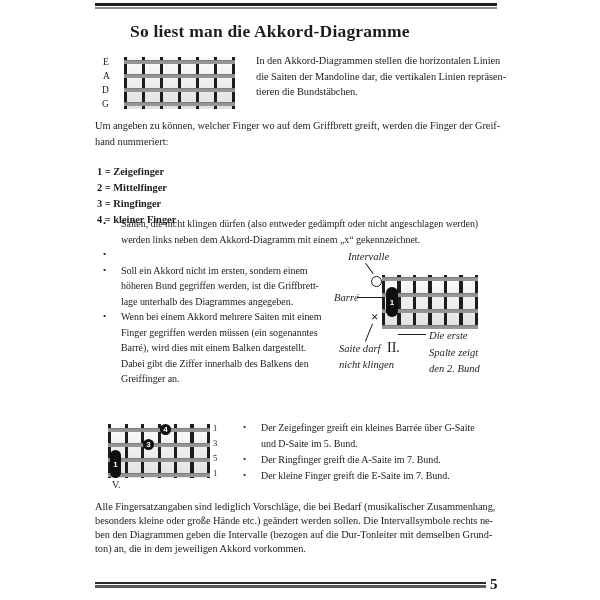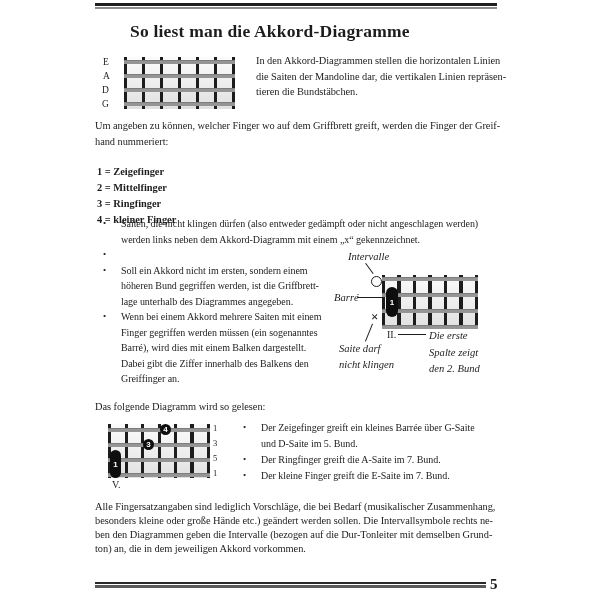--- a/index.html
+++ b/index.html
@@ -40,21 +40,21 @@
   .dot{position:absolute;width:11px;height:11px;border-radius:50%;background:#0e0e0e;color:#fff;
        display:flex;align-items:center;justify-content:center;
        font-size:8px;font-weight:bold;font-family:"Liberation Sans",sans-serif;}
   .barre{position:absolute;background:#0e0e0e;border-radius:6px;color:#fff;
        display:flex;align-items:center;justify-content:center;
        font-size:8px;font-weight:bold;font-family:"Liberation Sans",sans-serif;}
   .open-circle{position:absolute;width:9px;height:9px;border:1.6px solid #1c1c1c;border-radius:50%;background:transparent;}
   .muted-x{position:absolute;font-size:13px;line-height:12px;font-weight:bold;color:#1c1c1c;}
 
   .anno{font-style:italic;font-size:10.6px;line-height:16px;}
-  .small-roman{font-size:10px;line-height:9px;}
+  .small-roman{font-size:14px;line-height:9px;margin-top:13px;}
   .interval{position:absolute;font-size:8.5px;line-height:9px;}
 
   .cline{position:absolute;height:0;border-top:1.3px solid #1c1c1c;transform-origin:0 0;}
 
   .page-num{font-size:15px;font-weight:bold;}
 </style>
 </head>
 <body>
 
 <div id="page">
@@ -143,21 +143,20 @@
     <div class="abs anno preline" style="left:339px;top:341px;">Saite darf
 nicht klingen</div>
 
     <div class="abs small-roman" style="left:387px;top:330px;">II.</div>
     <div class="cline" style="left:398px;top:334px;width:28px;"></div>
     <div class="abs anno preline" style="left:429px;top:328px;line-height:16.5px;">Die erste
 Spalte zeigt
 den 2. Bund</div>
   </div>
 
-  <div class="abs body-text" style="left:95px;top:399px;">Das folgende Diagramm wird so gelesen:</div>
 
   <div>
     <div class="grid" style="left:108px;top:424px;width:102px;height:54px;">
       <div class="frets frets-165"></div>
       <div class="string" style="top:4px;"></div>
       <div class="string" style="top:19px;"></div>
       <div class="string" style="top:34px;"></div>
       <div class="string" style="top:49px;"></div>
     </div>
     <div class="dot" style="left:160px;top:424px;">4</div>

